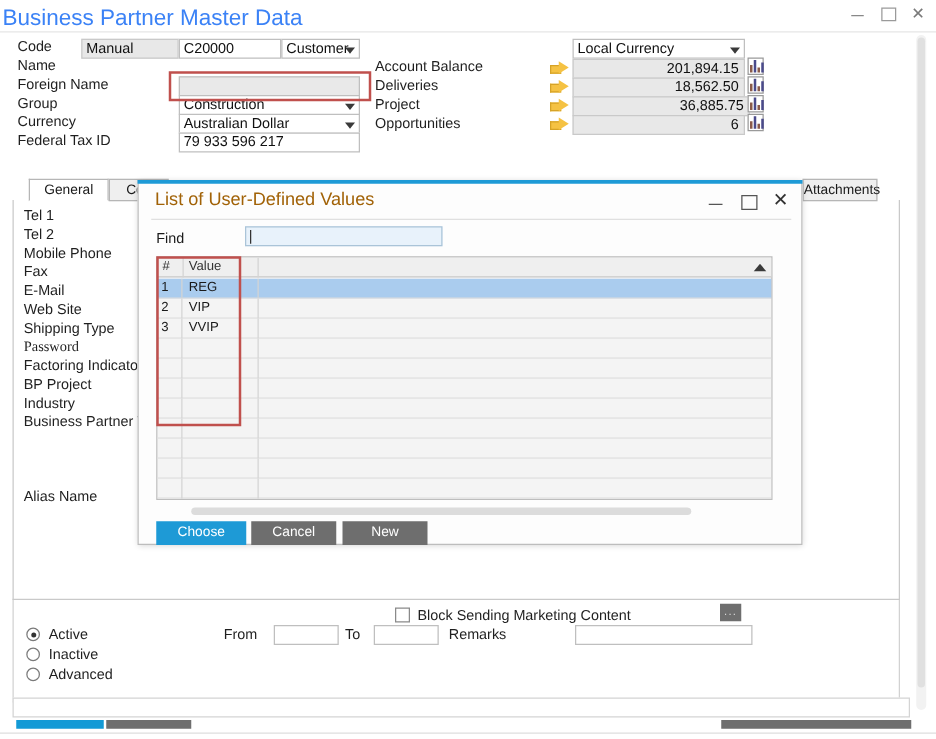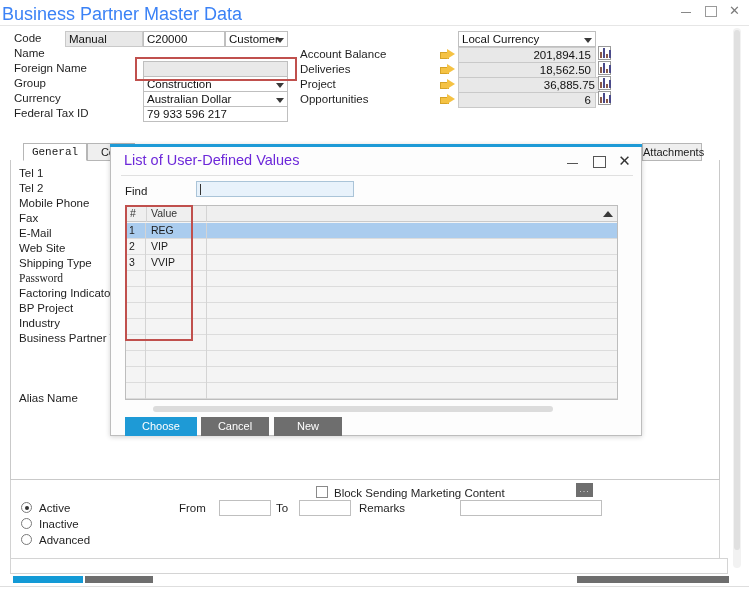--- a/index.html
+++ b/index.html
@@ -180,21 +180,21 @@
   }
   .tab {
     position: absolute; top: 0; height: 18px;
     border: 1px solid #b6b6b6;
     background: #efefef;
     font-size: 11px;
     text-align: center;
     line-height: 16px;
     color: #1a1a1a;
   }
-  .tab.active { background: #ffffff; border-bottom-color: #ffffff; font-family: Liberation Mono, monospace; }
+  .tab.active { background: #ffffff; border-bottom-color: #ffffff; }
 
   .panel {
     position: absolute;
     left: 10px; top: 160px;
     width: 710px; height: 320px;
     border: 1px solid #c9c9c9;
     border-top: none;
     background: #ffffff;
     z-index: 9;
   }
@@ -287,21 +287,21 @@
     border: 1px solid #bdbdbd;
     box-shadow: 0 1px 5px rgba(0,0,0,0.18);
     z-index: 60;
   }
   .dlg-accent {
     position: absolute; left: -1px; top: -1px;
     width: 532px; height: 3px; background: #1e9ad6;
   }
   .dlg-title {
     position: absolute; left: 13px; top: 7px;
-    font-size: 14.5px; color: #6d28d9;
+    font-size: 14.5px; color: #a16207;
   }
   .dlg-ctrls {
     position: absolute; right: 10px; top: 9px;
     display: flex; gap: 13px; align-items: center;
   }
   .dc { width: 13px; height: 13px; position: relative; }
   .dc-min::after {
     content:""; position:absolute; left:1px; top:9px;
     width: 11px; height: 1px; background:#555;
   }

